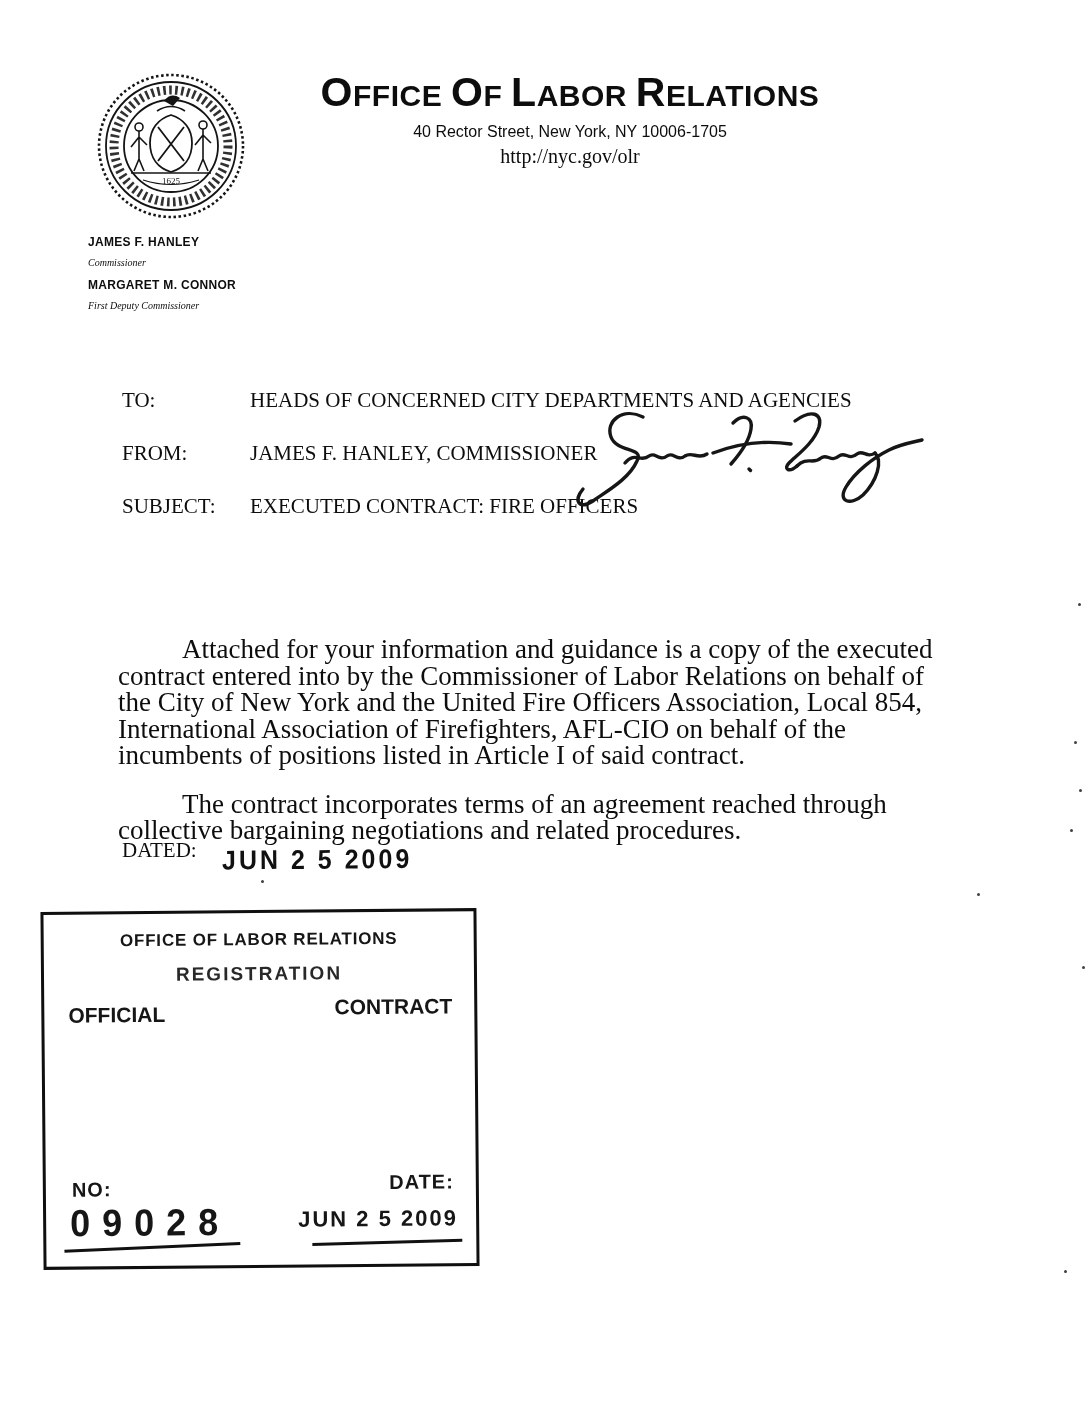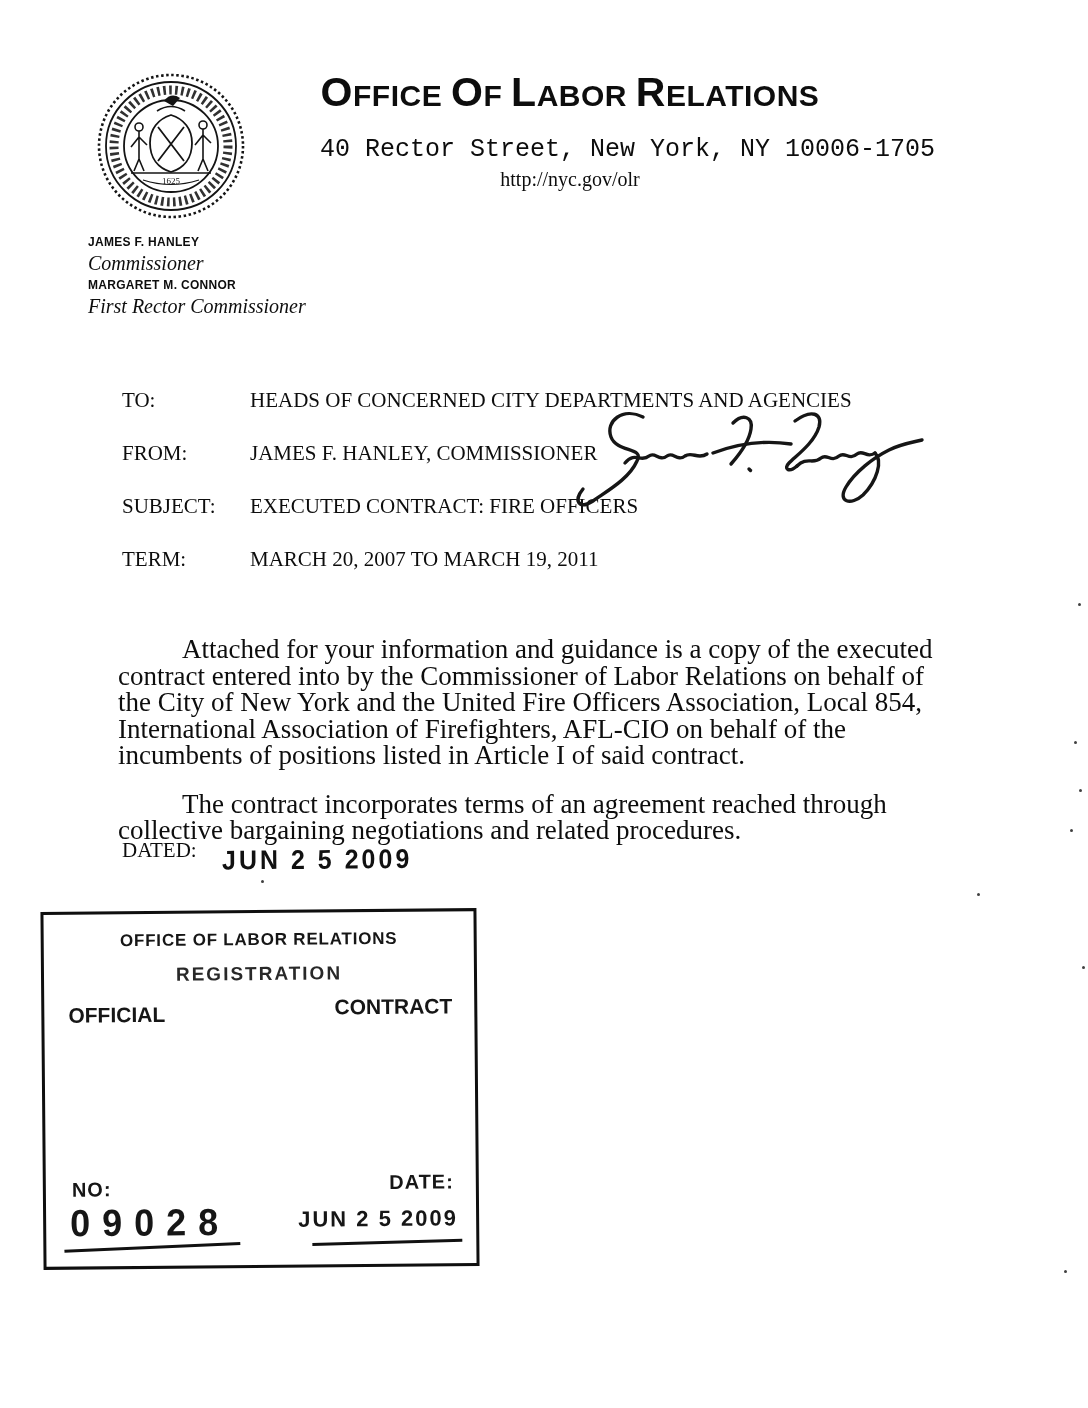--- a/index.html
+++ b/index.html
@@ -5,26 +5,26 @@
   html,body{margin:0;padding:0;background:#ffffff;}
   body{width:1088px;height:1408px;position:relative;font-family:"Liberation Serif",serif;color:#0d0d0d;}
   .page{position:absolute;inset:0;overflow:hidden;background:#ffffff;}
 
   
   .seal{position:absolute;left:95px;top:71px;width:152px;height:150px;}
   .letterhead{position:absolute;left:320px;top:68px;width:500px;text-align:center;font-family:"Liberation Sans",sans-serif;}
   .city-line{font-size:27px;letter-spacing:1px;white-space:nowrap;}
   .office-name{font-size:30px;font-weight:bold;letter-spacing:0.5px;margin-top:3px;white-space:nowrap;line-height:42px;}
   .office-name .cap{font-size:41px;}
-  .address-line{font-size:25px;margin-top:18px;white-space:nowrap;font-family:Liberation Mono, monospace;}
+  .address-line{font-size:16px;margin-top:6px;white-space:nowrap;}
   .website{font-family:"Liberation Serif",serif;font-size:20px;margin-top:4px;}
 
   .officials{position:absolute;left:88px;top:232px;font-family:"Liberation Sans",sans-serif;line-height:20px;}
   .official-name{font-weight:bold;font-size:12px;letter-spacing:0.3px;}
-  .official-title{font-family:"Liberation Serif",serif;font-style:italic;font-size:20px;margin:1px 0 2px;}
+  .official-title{font-family:"Liberation Serif",serif;font-style:italic;font-size:10px;margin:1px 0 2px;}
 
   
   .memo{position:absolute;left:122px;top:388px;width:830px;font-size:21px;}
   .memo-row{display:flex;margin-bottom:29px;line-height:24px;}
   .memo-label{width:128px;flex:none;}
   .memo-value{white-space:nowrap;}
 
   .signature{position:absolute;left:565px;top:403px;width:360px;height:118px;pointer-events:none;}
 
   
@@ -78,39 +78,35 @@
   <div class="letterhead">
     <div class="office-name"><span class="cap">O</span>FFICE <span class="cap">O</span>F <span class="cap">L</span>ABOR <span class="cap">R</span>ELATIONS</div>
     <div class="address-line">40 Rector Street, New York, NY 10006-1705</div>
     <div class="website">http://nyc.gov/olr</div>
   </div>
 
   <div class="officials">
     <div class="official-name">JAMES F. HANLEY</div>
     <div class="official-title">Commissioner</div>
     <div class="official-name">MARGARET M. CONNOR</div>
-    <div class="official-title">First Rector Commissioner</div>
+    <div class="official-title">First Deputy Commissioner</div>
   </div>
 
   <div class="memo">
     <div class="memo-row">
       <div class="memo-label">TO:</div>
       <div class="memo-value">HEADS OF CONCERNED CITY DEPARTMENTS AND AGENCIES</div>
     </div>
     <div class="memo-row">
       <div class="memo-label">FROM:</div>
       <div class="memo-value">JAMES F. HANLEY, COMMISSIONER</div>
     </div>
     <div class="memo-row">
       <div class="memo-label">SUBJECT:</div>
       <div class="memo-value">EXECUTED CONTRACT: FIRE OFFICERS</div>
-    </div>
-    <div class="memo-row">
-      <div class="memo-label">TERM:</div>
-      <div class="memo-value">MARCH 20, 2007 TO MARCH 19, 2011</div>
     </div>
   </div>
 
   <svg class="signature" viewBox="0 0 360 118" fill="none" stroke="#161616" stroke-width="3.4" stroke-linecap="round" stroke-linejoin="round">
     <path d="M 78 14 C 58 4 40 18 46 34 C 52 50 80 44 72 58 C 64 76 42 88 28 98 C 14 107 8 98 18 86"></path>
     <path d="M 60 60 C 70 48 76 60 84 53 C 90 48 94 59 102 53 C 108 48 112 59 120 53 C 127 48 133 57 142 51"></path>
     <path d="M 168 20 C 178 10 188 14 186 26 C 184 40 174 52 166 61"></path>
     <path d="M 148 50 C 172 41 200 37 226 41"></path>
     <path d="M 184 66 l 1.5 1.5"></path>
     <path d="M 230 18 C 246 6 258 10 254 24 C 249 40 232 52 224 60 C 218 66 224 70 232 63"></path>

